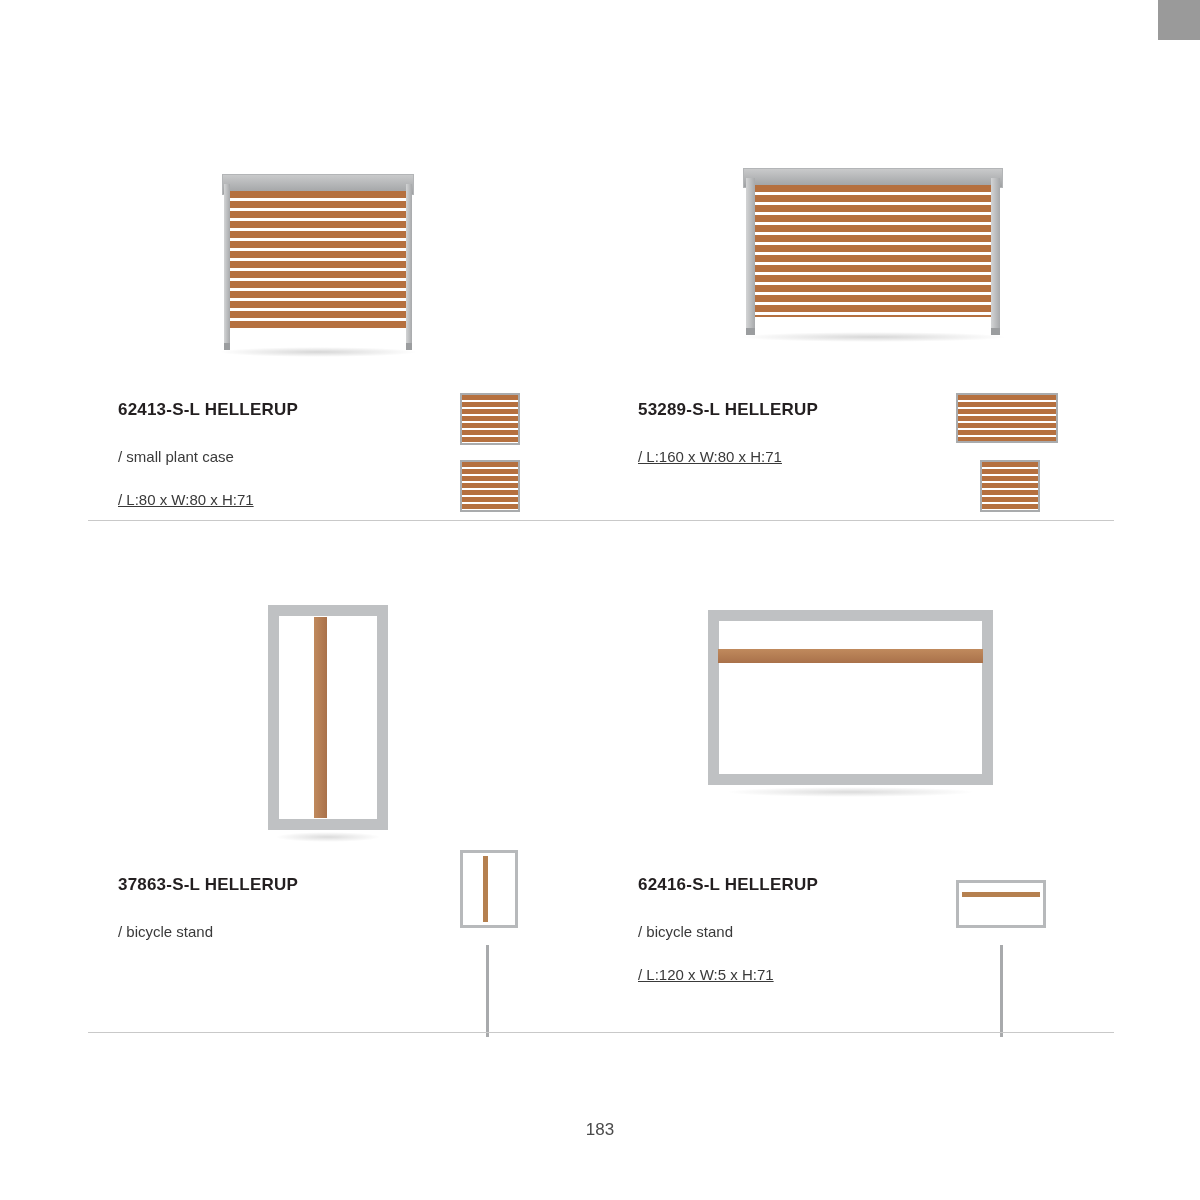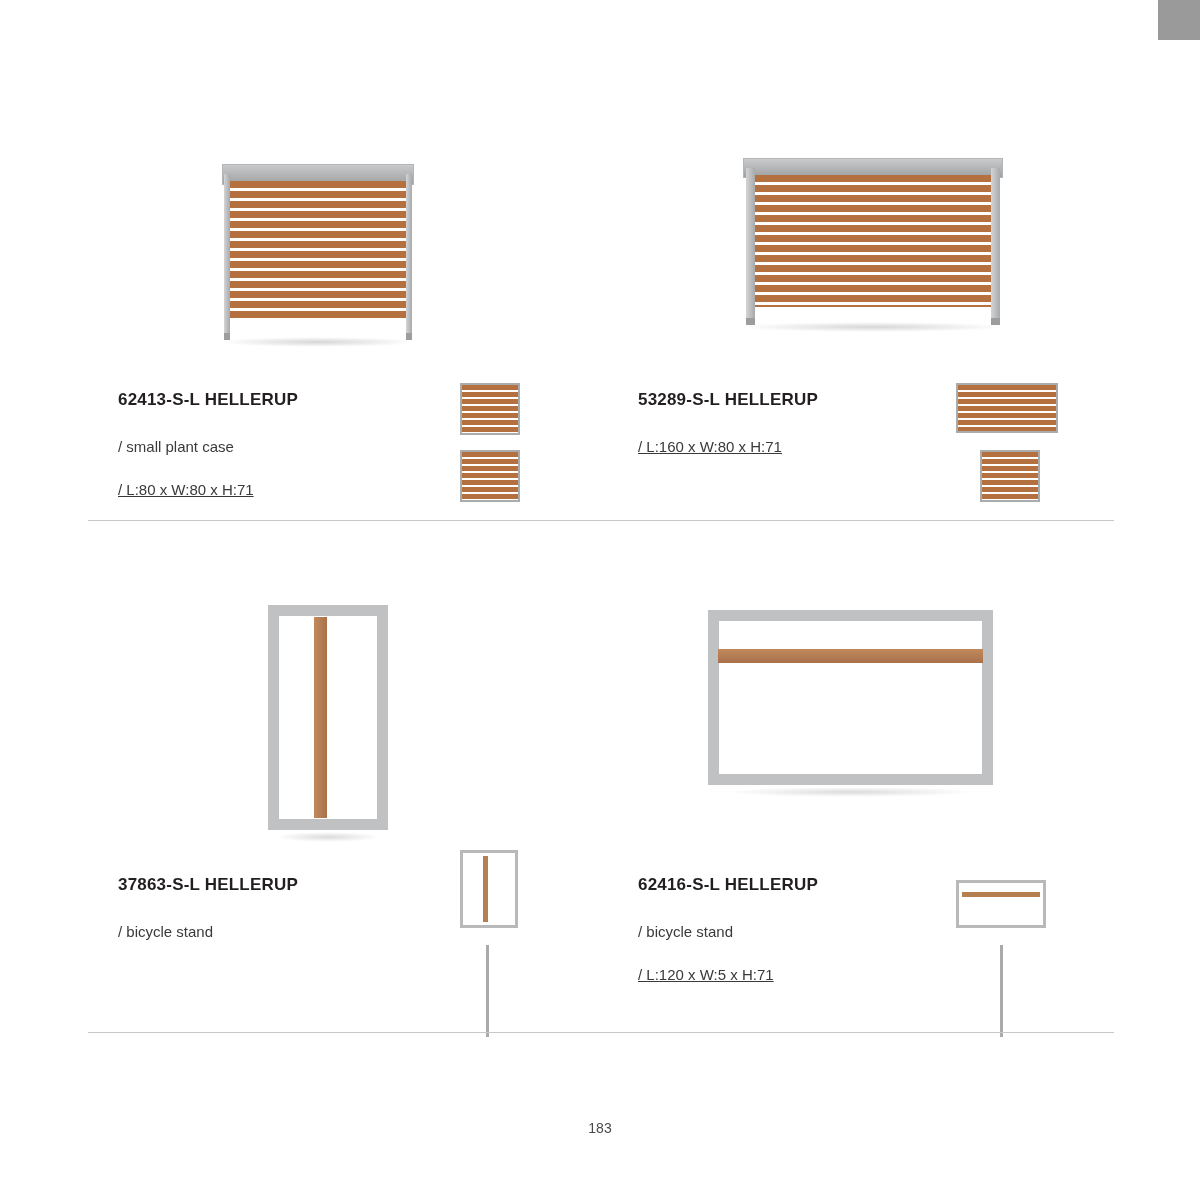--- a/index.html
+++ b/index.html
@@ -31,21 +31,21 @@
     position: absolute;
     inset: 0;
   }
 
   
   .row {
     position: absolute;
     left: 0;
     width: 1200px;
   }
-  .row-1 { top: 50px; height: 460px; padding-left: 28px; }
+  .row-1 { top: 60px; height: 460px; padding-left: 28px; }
   .row-2 { top: 545px; height: 490px; }
 
   .cell {
     position: absolute;
     top: 0;
     width: 520px;
     height: 100%;
   }
   .cell-left  { left: 88px; }
   .cell-right { left: 608px; }
@@ -221,21 +221,21 @@
     width: 3px;
     background: #a8aaac;
   }
 
   .page-number {
     position: absolute;
     left: 0;
     width: 1200px;
     top: 1120px;
     text-align: center;
-    font-size: 14px;
+    font-size: 17px;
     color: #4a4a4a;
   }
 </style>
 </head>
 <body>
 
 <div class="corner-tab"></div>
 
 <div class="page">
 

